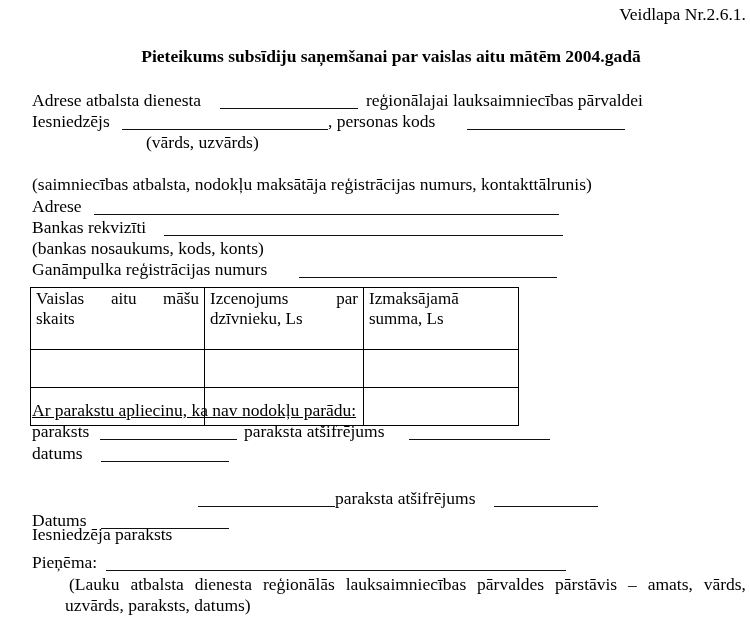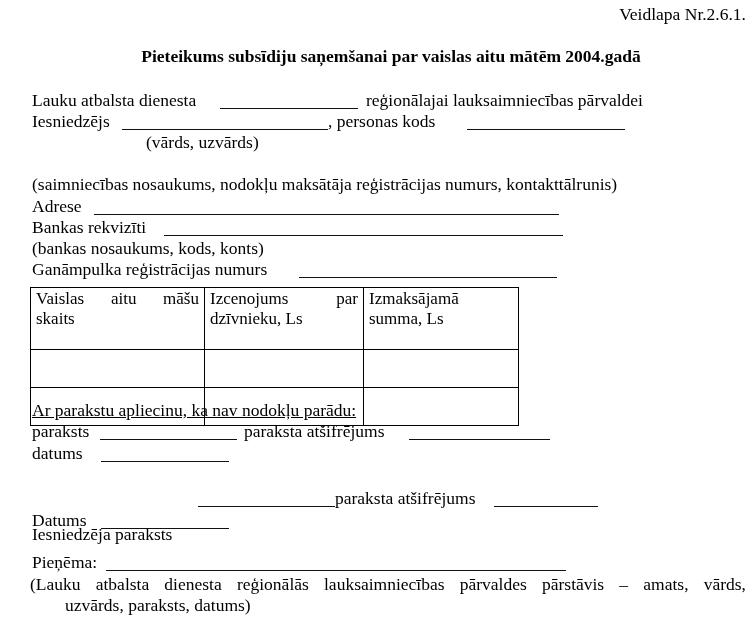--- a/index.html
+++ b/index.html
@@ -93,47 +93,48 @@
     top: 574px;
     width: 716px;
     font-size: 17.5px;
     line-height: 21px;
     text-align: justify;
   }
   .closing .ln1 {
     display: block;
     text-align: justify;
     text-align-last: justify;
+    margin-left: 39px;
   }
   .closing .ln2 {
     display: block;
     margin-left: 35px;
   }
 </style>
 </head>
 <body>
 
 <div class="page">
 
   <div class="abs form-code">Veidlapa Nr.2.6.1.</div>
 
   <div class="abs doc-title">Pieteikums subsīdiju saņemšanai par vaislas aitu mātēm 2004.gadā</div>
 
-  <div class="abs t17" style="left:16px; top:90px;">Lauku atbalsta dienesta</div>
+  <div class="abs t17" style="left:16px; top:90px;">Adrese atbalsta dienesta</div>
   <div class="rule" style="left:204px; top:108px; width:138px;"></div>
   <div class="abs t17" style="left:350px; top:90px;">reģionālajai lauksaimniecības pārvaldei</div>
 
   <div class="abs t17" style="left:16px; top:111px;">Iesniedzējs</div>
   <div class="rule" style="left:106px; top:129px; width:206px;"></div>
   <div class="abs t17" style="left:312px; top:111px;">, personas kods</div>
   <div class="rule" style="left:451px; top:129px; width:158px;"></div>
 
   <div class="abs t17" style="left:130px; top:132px;">(vārds, uzvārds)</div>
 
-  <div class="abs t17" style="left:16px; top:174px;">(saimniecības nosaukums, nodokļu maksātāja reģistrācijas numurs, kontakttālrunis)</div>
+  <div class="abs t17" style="left:16px; top:174px;">(saimniecības atbalsta, nodokļu maksātāja reģistrācijas numurs, kontakttālrunis)</div>
 
   <div class="abs t17" style="left:16px; top:196px;">Adrese</div>
   <div class="rule" style="left:78px; top:214px; width:465px;"></div>
 
   <div class="abs t17" style="left:16px; top:217px;">Bankas rekvizīti</div>
   <div class="rule" style="left:148px; top:235px; width:399px;"></div>
 
   <div class="abs t17" style="left:16px; top:238px;">(bankas nosaukums, kods, konts)</div>
 
   <div class="abs t17" style="left:16px; top:259px;">Ganāmpulka  reģistrācijas numurs</div>

